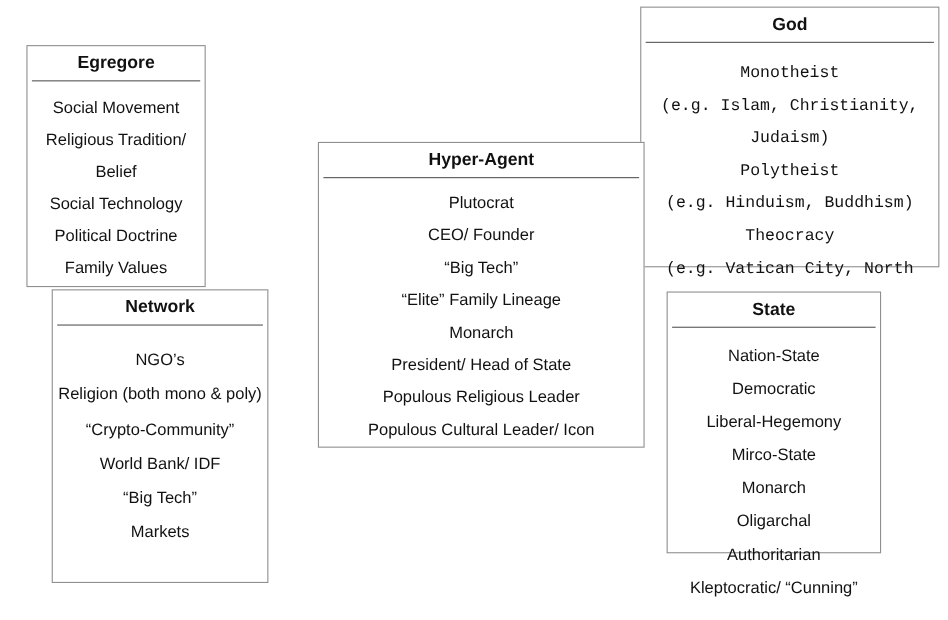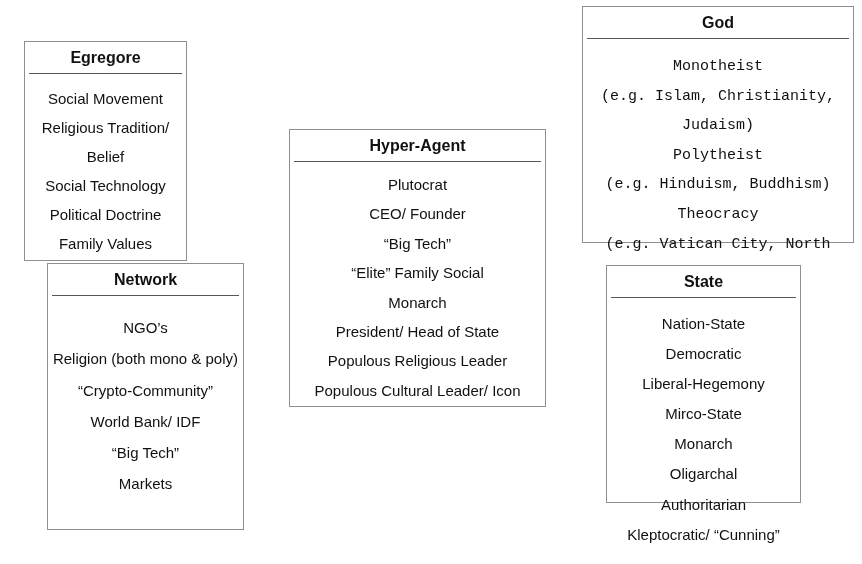--- a/index.html
+++ b/index.html
@@ -28,21 +28,21 @@
     margin: 0 4px;
     white-space: nowrap;
   }
   .box-items {
     text-align: center;
     font-size: 15px;
   }
   .box-item { }
   #egregore    { left: 24px;   top: 15px;  width: 163px; height: 220px; margin-top: 26px; }
   #god         { left: 582px; top: 6px;   width: 272px; height: 237px; }
-  #hyper_agent { left: 289px; top: 129px; width: 257px; height: 278px; }
+  #hyper_agent { left: 289px; top: 129px; width: 297px; height: 278px; }
   #network     { left: 47px;  top: 263px; width: 197px; height: 267px; }
   #state       { left: 606px; top: 265px; width: 195px; height: 238px; }
   #egregore    .box-items { padding-top: 10px; line-height: 29px; }
   #god         .box-items { padding-top: 13px; line-height: 29.6px; font-family: Liberation Mono, monospace; }
   #hyper_agent .box-items { padding-top: 8px;  line-height: 29.4px; }
   #network     .box-items { padding-top: 16px; line-height: 31.3px; padding-left: 4px; padding-right: 4px; }
   #state       .box-items { padding-top: 11px; line-height: 30.1px; }
 </style>
 </head>
 <body>
@@ -72,21 +72,21 @@
         <div class="box-item">(e.g. Vatican City, North Korea)</div>
       </div>
   </div>
 
   <div class="box" id="hyper_agent">
     <div class="box-title">Hyper-Agent</div>
     <div class="box-items">
         <div class="box-item">Plutocrat</div>
         <div class="box-item">CEO/ Founder</div>
         <div class="box-item">“Big Tech”</div>
-        <div class="box-item">“Elite” Family Social</div>
+        <div class="box-item">“Elite” Family Lineage</div>
         <div class="box-item">Monarch</div>
         <div class="box-item">President/ Head of State</div>
         <div class="box-item">Populous Religious Leader</div>
         <div class="box-item">Populous Cultural Leader/ Icon</div>
       </div>
   </div>
 
   <div class="box" id="network">
     <div class="box-title">Network</div>
     <div class="box-items">

